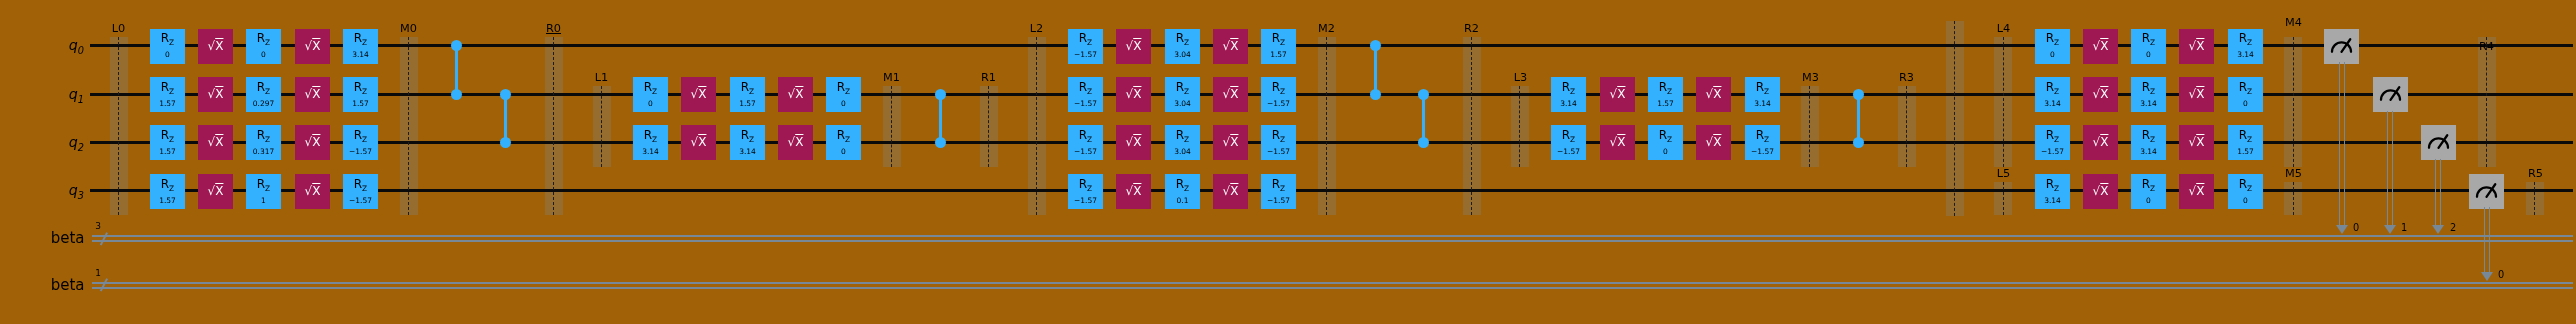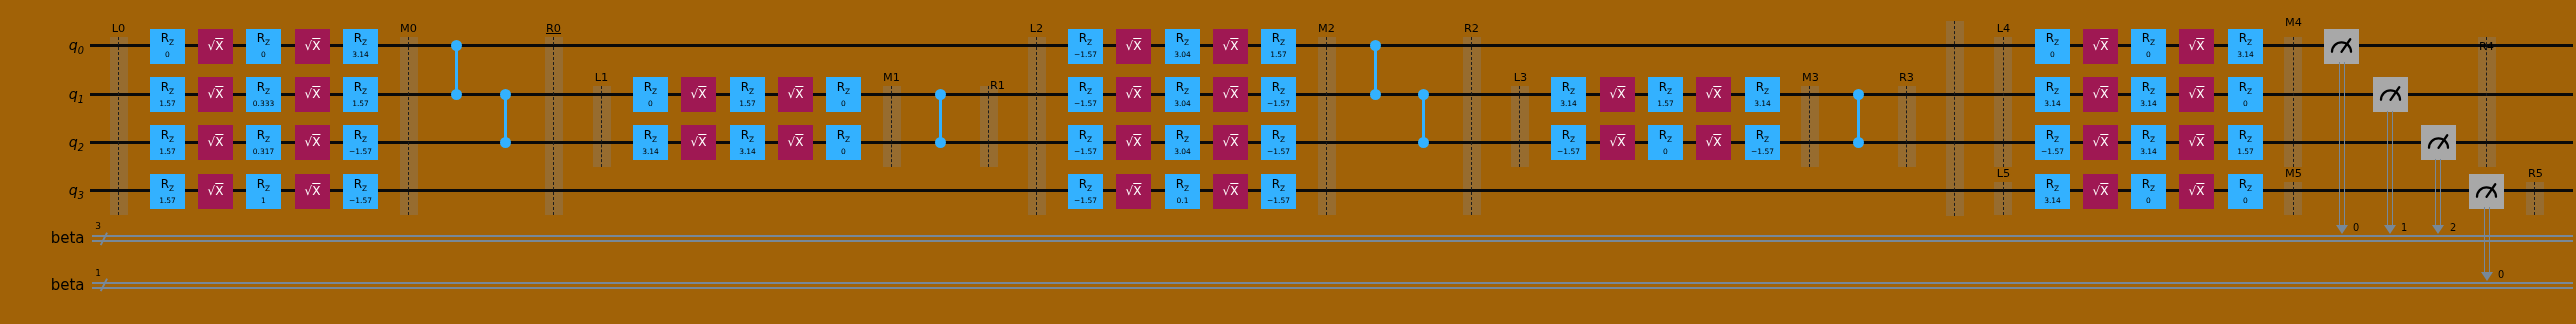--- a/index.html
+++ b/index.html
@@ -63,21 +63,21 @@
     <div class="abs barrier-label" style="left: 102px; top: 23px; width: 33px;">L0</div>
     <div class="abs barrier-dash" style="left: 408px; top: 37px; height: 178px; border-left-color: rgb(28, 28, 28);"></div>
     <div class="abs barrier-label" style="left: 392px; top: 23px; width: 33px;">M0</div>
     <div class="abs barrier-dash" style="left: 553px; top: 37px; height: 178px; border-left-color: rgb(28, 28, 28);"></div>
     <div class="abs barrier-label" style="left: 537px; top: 23px; width: 33px; text-decoration: underline;">R0</div>
     <div class="abs barrier-dash" style="left: 601px; top: 86px; height: 81px; border-left-color: rgb(28, 28, 28);"></div>
     <div class="abs barrier-label" style="left: 585px; top: 72px; width: 33px;">L1</div>
     <div class="abs barrier-dash" style="left: 891px; top: 86px; height: 81px; border-left-color: rgb(28, 28, 28);"></div>
     <div class="abs barrier-label" style="left: 875px; top: 72px; width: 33px;">M1</div>
     <div class="abs barrier-dash" style="left: 988px; top: 86px; height: 81px; border-left-color: rgb(28, 28, 28);"></div>
-    <div class="abs barrier-label" style="left: 972px; top: 80px; width: 33px; text-align: right;">R1</div>
+    <div class="abs barrier-label" style="left: 972px; top: 72px; width: 33px;">R1</div>
     <div class="abs barrier-dash" style="left: 1036px; top: 37px; height: 178px; border-left-color: rgb(28, 28, 28);"></div>
     <div class="abs barrier-label" style="left: 1020px; top: 23px; width: 33px;">L2</div>
     <div class="abs barrier-dash" style="left: 1326px; top: 37px; height: 178px; border-left-color: rgb(28, 28, 28);"></div>
     <div class="abs barrier-label" style="left: 1310px; top: 23px; width: 33px;">M2</div>
     <div class="abs barrier-dash" style="left: 1471px; top: 37px; height: 178px; border-left-color: rgb(28, 28, 28);"></div>
     <div class="abs barrier-label" style="left: 1455px; top: 23px; width: 33px;">R2</div>
     <div class="abs barrier-dash" style="left: 1519px; top: 86px; height: 81px; border-left-color: rgb(28, 28, 28);"></div>
     <div class="abs barrier-label" style="left: 1504px; top: 72px; width: 33px;">L3</div>
     <div class="abs barrier-dash" style="left: 1809px; top: 86px; height: 81px; border-left-color: rgb(28, 28, 28);"></div>
     <div class="abs barrier-label" style="left: 1794px; top: 72px; width: 33px;">M3</div>
@@ -133,21 +133,21 @@
     </div>
     <div class="abs gate sx" style="left: 198px; top: 174px; background: rgb(159, 24, 83);">
       <div class="gname"><span>√</span><span class="ovl">X</span></div>
     </div>
     <div class="abs gate rz" style="left: 246px; top: 28.5px; background: rgb(51, 177, 255);">
       <div class="gname"><span>R</span><sub>Z</sub></div>
       <div class="gval">0</div>
     </div>
     <div class="abs gate rz" style="left: 246px; top: 77px; background: rgb(51, 177, 255);">
       <div class="gname"><span>R</span><sub>Z</sub></div>
-      <div class="gval">0.333</div>
+      <div class="gval">0.297</div>
     </div>
     <div class="abs gate rz" style="left: 246px; top: 125px; background: rgb(51, 177, 255);">
       <div class="gname"><span>R</span><sub>Z</sub></div>
       <div class="gval">0.317</div>
     </div>
     <div class="abs gate rz" style="left: 246px; top: 174px; background: rgb(51, 177, 255);">
       <div class="gname"><span>R</span><sub>Z</sub></div>
       <div class="gval">1</div>
     </div>
     <div class="abs gate sx" style="left: 295px; top: 28.5px; background: rgb(159, 24, 83);">

